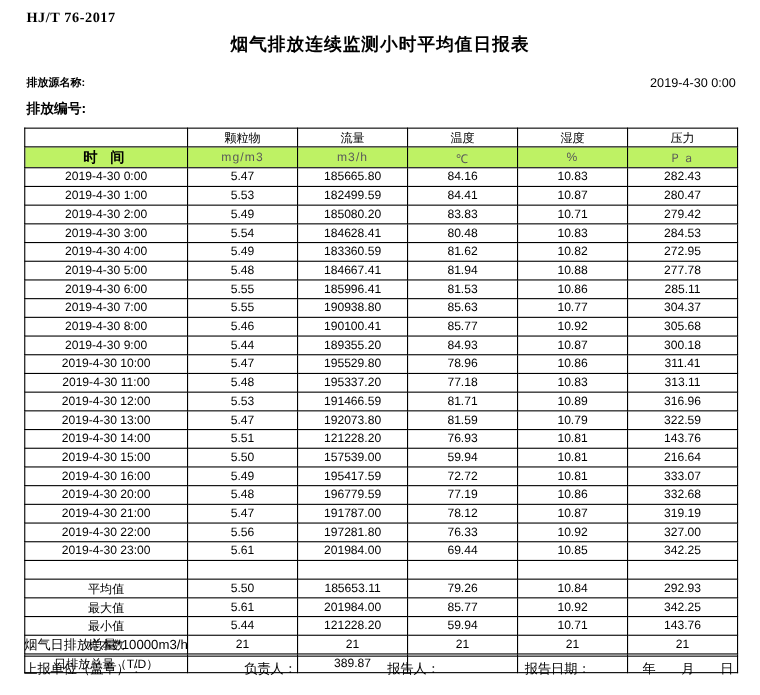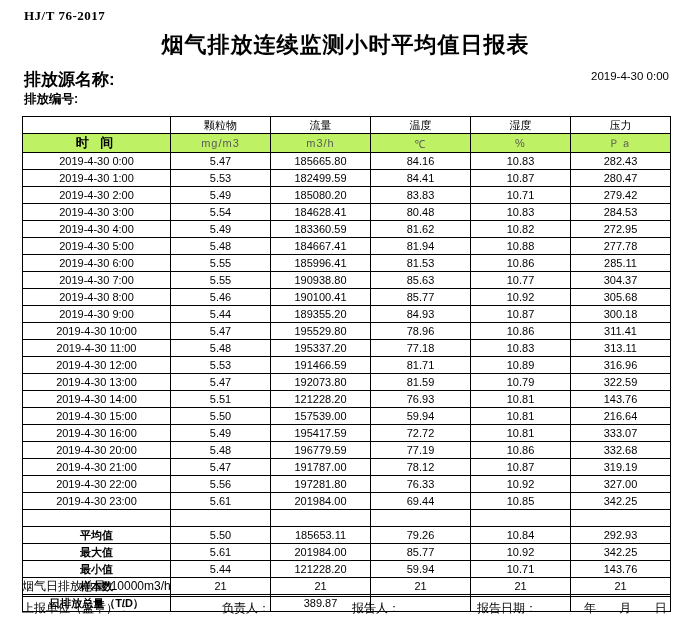--- a/index.html
+++ b/index.html
@@ -31,29 +31,29 @@
     font-weight: bold;
     font-size: 13px;
     letter-spacing: 0.5px;
   }
   .title {
     position: absolute;
     left: 0;
     right: 0;
     top: 30px;
     text-align: center;
-    font-size: 22px;
+    font-size: 16px;
     font-weight: bold;
     letter-spacing: 1px;
   }
   .src-name {
     position: absolute;
     left: 24px;
     top: 68px;
-    font-size: 17px;
+    font-size: 10px;
     font-weight: bold;
   }
   .src-code {
     position: absolute;
     left: 24px;
     top: 91px;
     font-size: 12.5px;
     font-weight: bold;
   }
   .report-date {
@@ -99,21 +99,21 @@
     letter-spacing: 4px;
     color: #000;
   }
   .hdr-unit td.unit {
     color: #5a5a5a;
     letter-spacing: 1px;
   }
   .data-row td { height: 16.6px; }
   .blank-row td { height: 15px; }
   .sum-row td { height: 18px; font-size: 11.5px; }
-  .sum-row td.lbl { font-weight: bold; }
+  .sum-row td.lbl { font-weight: normal; }
   .footer-note {
     position: absolute;
     left: 22px;
     top: 578px;
     font-size: 12px;
     text-align: center;
   }
   .footer-line {
     position: absolute;
     top: 600px;

